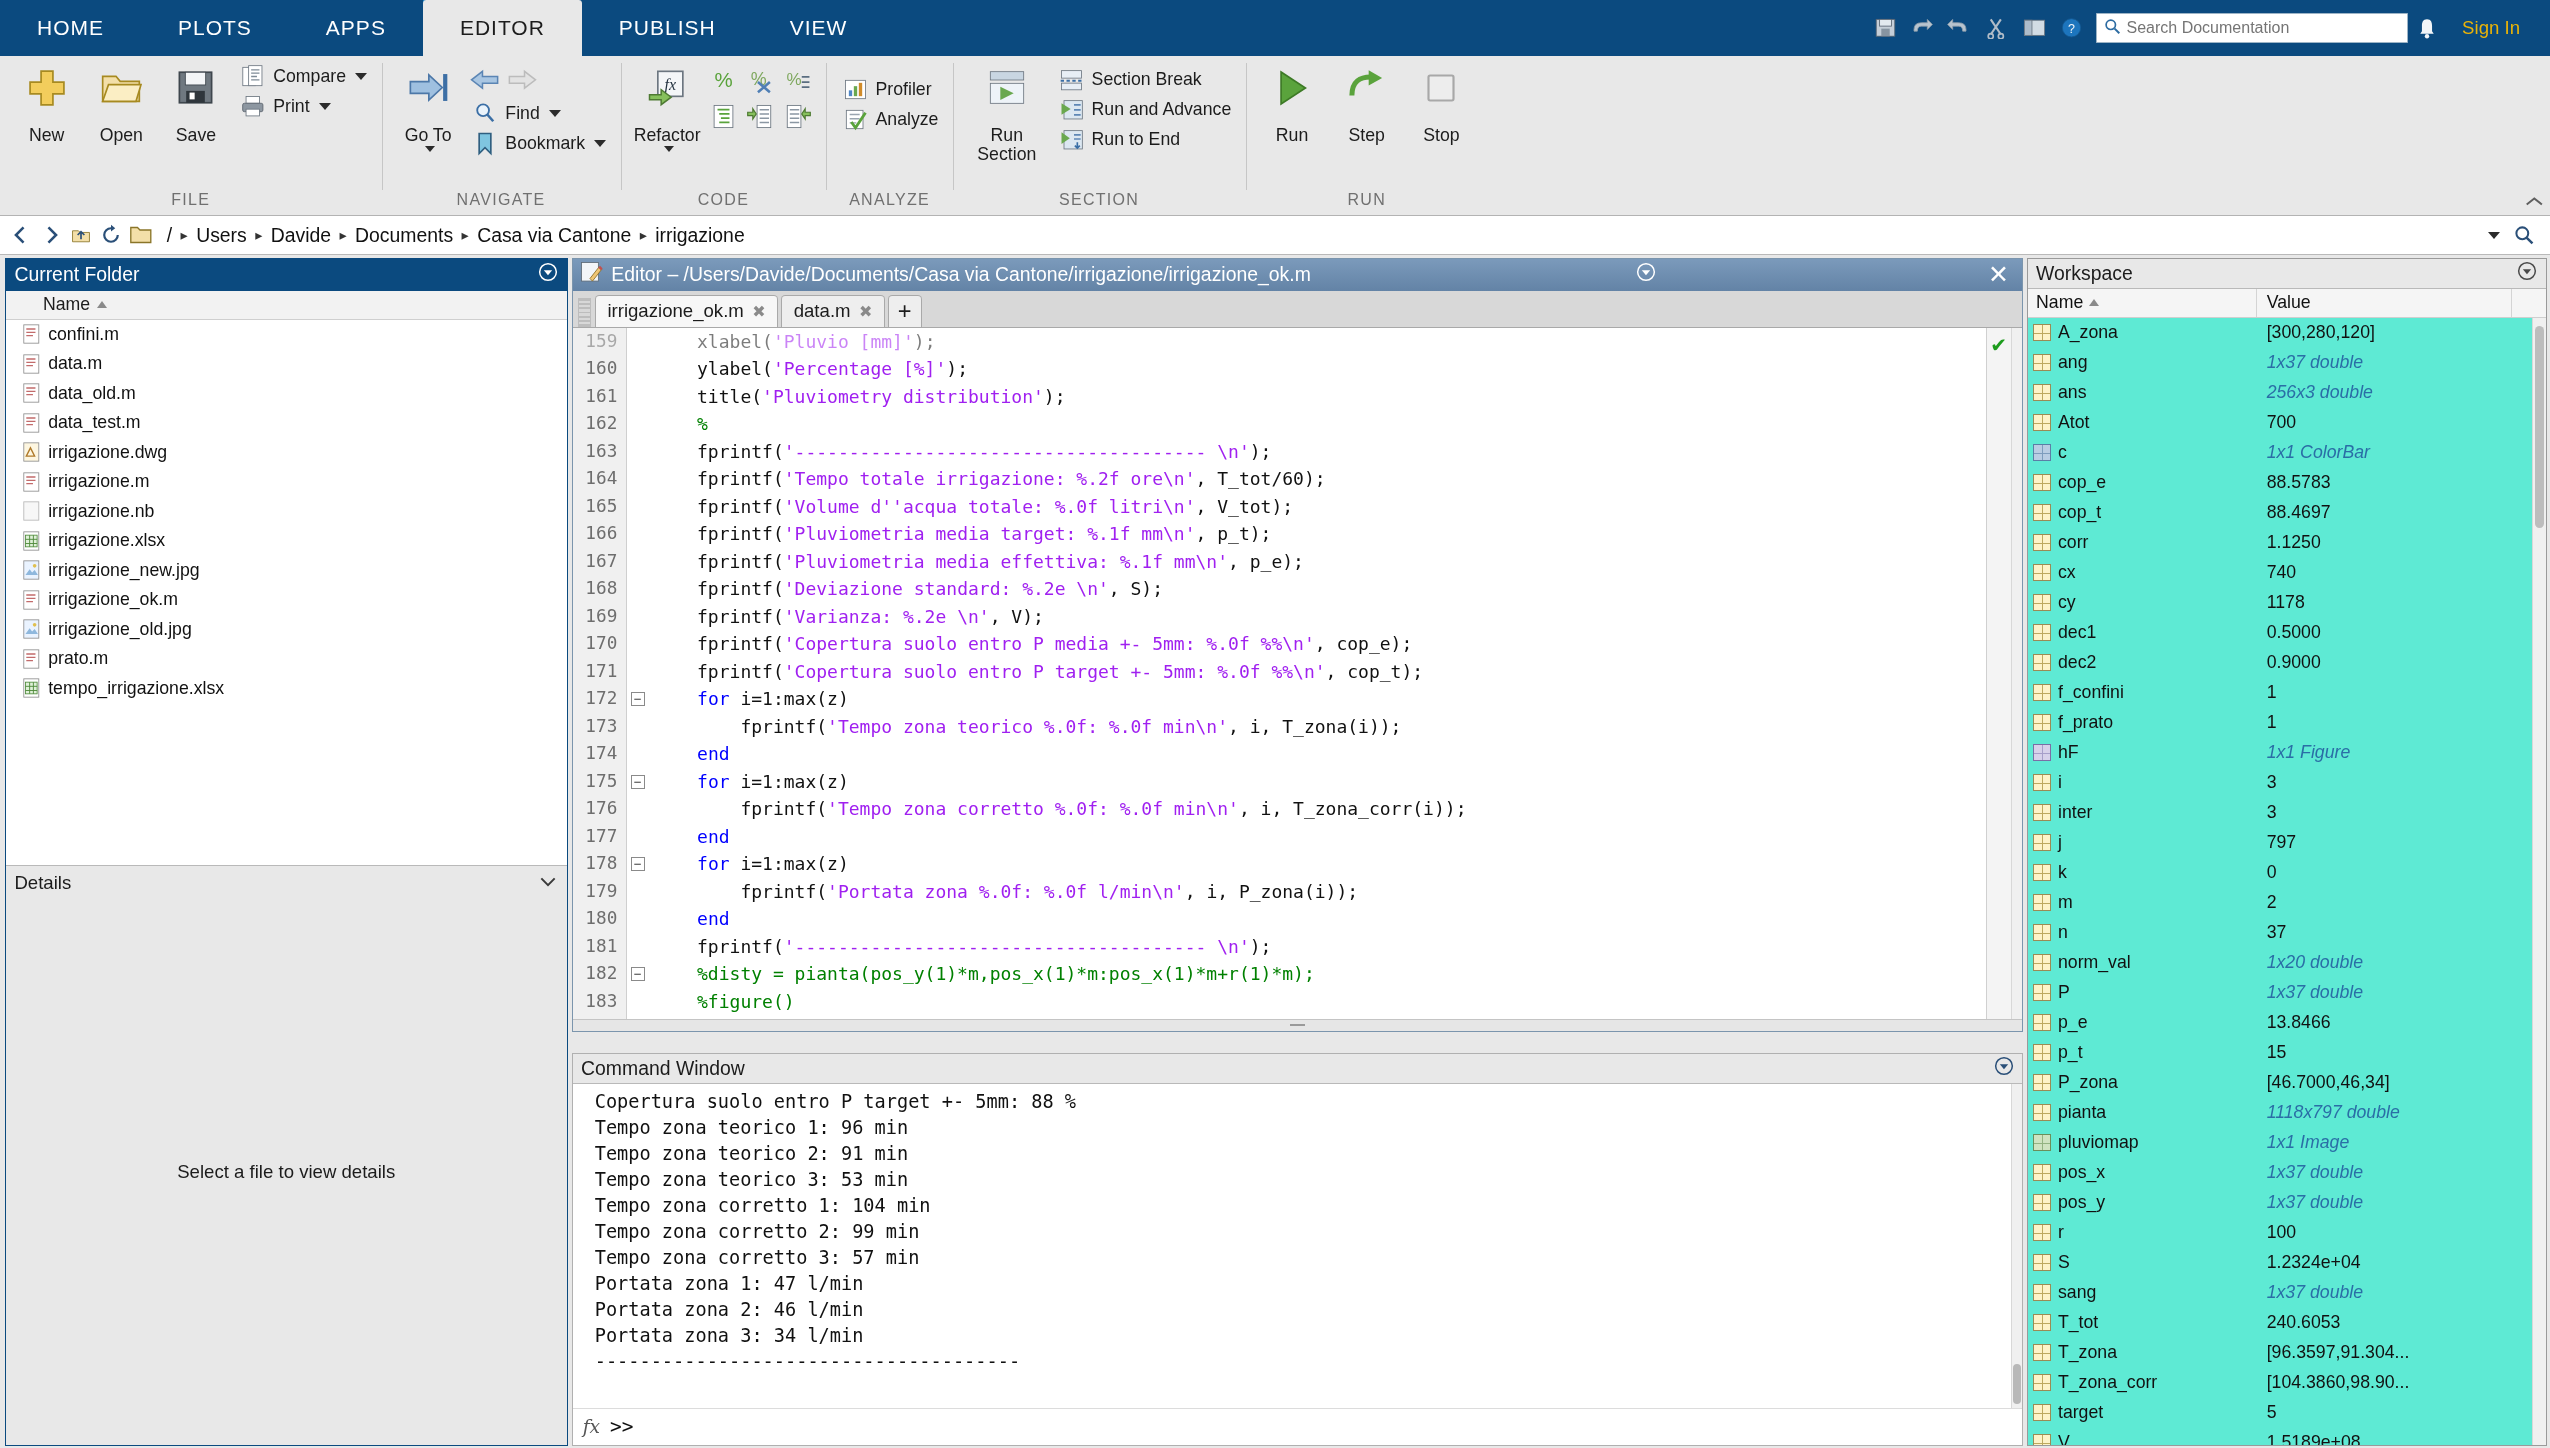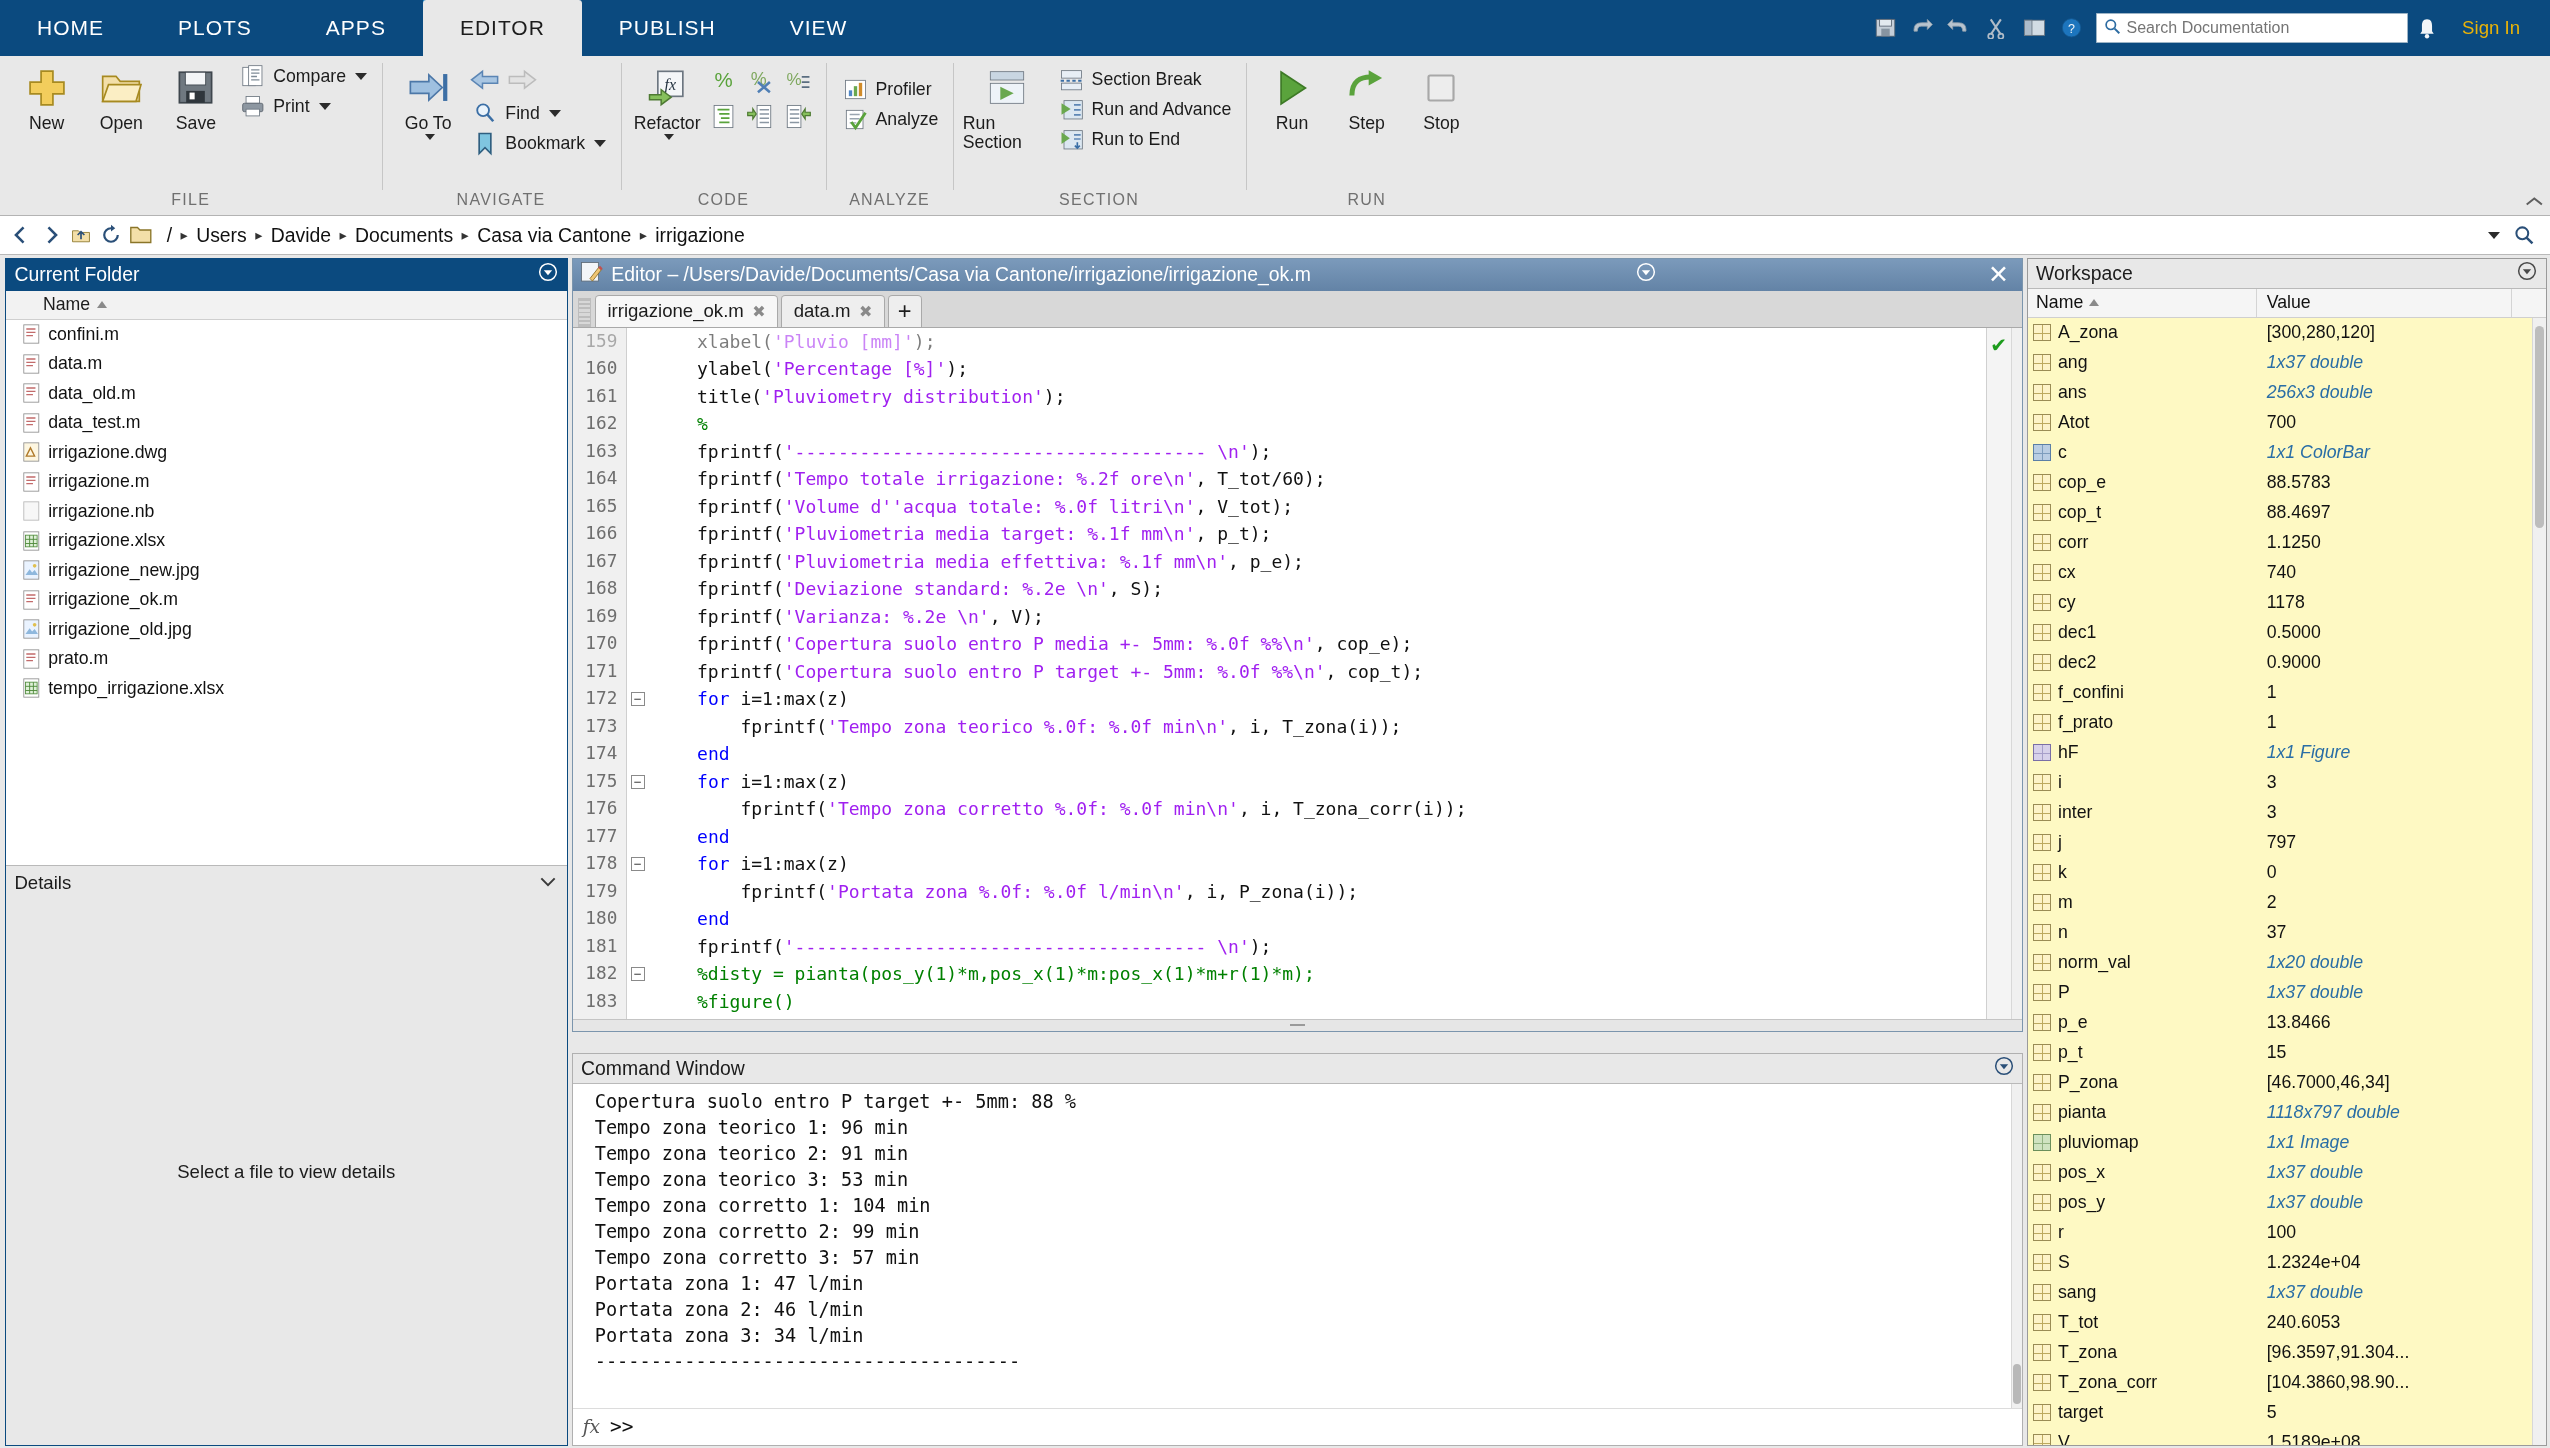--- a/index.html
+++ b/index.html
@@ -54,21 +54,21 @@
   .rgroup .rbody { flex: 1; display: flex; align-items: flex-start; padding: 5px 8.4px 0 8.4px; gap: 1.7px; }
   .rgroup .rlabel {
     text-align: center; font-size: 16px; color: #707070; letter-spacing: 1.3px;
     padding-bottom: 5.9px; height: 23.6px;
   }
   .bigbtn {
     display: flex; flex-direction: column; align-items: center; justify-content: flex-start;
     width: 73px; padding-top: 3.4px; cursor: default;
   }
   .bigbtn .ilg { height: 47px; display: flex; align-items: center; justify-content: center; }
-  .bigbtn .blabel { font-size: 17.7px; color: #1c1c1c; margin-top: 3px; line-height: 1.1; }
+  .bigbtn .blabel { font-size: 17.7px; color: #1c1c1c; margin-top: 15px; text-align: center; line-height: 1.1; }
   .bigbtn .blabel.two { line-height: 1.05; }
   .smbtn { display: flex; align-items: center; gap: 5.9px; height: 30px; padding: 0 4.2px; cursor: default; }
   .smbtn .slabel { font-size: 17.7px; color: #1c1c1c; white-space: nowrap; }
   .caret { width: 0; height: 0; border-left: 6.7px solid transparent; border-right: 6.7px solid transparent;
            border-top: 7.6px solid #2b2b2b; margin-left: 3.4px; }
   .caret.sm { border-left-width: 5.9px; border-right-width: 5.9px; border-top-width: 6.7px; }
   .col { display: flex; flex-direction: column; justify-content: flex-start; }
   .rowwrap { display: flex; align-items: center; }
   .iconsq { width: 29px; height: 29px; display: inline-flex; align-items: center; justify-content: center; }
   .iconsq.lg { width: 37px; height: 37px; }
@@ -170,21 +170,21 @@
   .cmd-scroll { width: 11.8px; background: #f0f0f0; border-left: 0.8px solid #d8d8d8; position: relative; }
   .cmd-scroll .thumb { position:absolute; left:1.7px; right:1.7px; bottom: 3.4px; height: 40px;
                        background:#b8b8b8; border-radius: 5px; }
   .cmd-prompt { height: 37px; display: flex; align-items: center; gap: 10px; padding-left: 10px;
                 font-family: "DejaVu Sans Mono", monospace; font-size: 19.4px; color:#111;
                 border-top: 0.8px solid #dcdcdc; }
   .fxmark { font-style: italic; color:#555; font-size: 18.6px; font-family: "DejaVu Serif", serif; }
 
   
   .ws { width: 525px; flex: none; display: flex; flex-direction: column; padding: 2.5px 3.4px 3.4px 1.7px; }
-  .ws-inner { border: 0.8px solid #9a9a9a; display: flex; flex-direction: column; flex: 1; min-height: 0; background:#fef9c3;}
+  .ws-inner { border: 0.8px solid #9a9a9a; display: flex; flex-direction: column; flex: 1; min-height: 0; background:#5eead4;}
   .ws-head { height: 30px; background:#e8e8e8; display:flex; align-items:center; padding: 0 8.4px;
              font-size: 19.4px; color:#1c1c1c; border-bottom:0.8px solid #b9b9b9; }
   .ws-head .dd { margin-left:auto; }
   .ws-colhdr { height: 29px; background:#f5f5f5; border-bottom:0.8px solid #cfcfcf; display:flex;
                align-items:center; font-size: 17.7px; color:#111; }
   .ws-colhdr .c1 { width: 229px; padding-left: 8.4px; display:flex; align-items:center; gap:5.9px;
                    border-right: 0.8px solid #d4d4d4; height:100%; }
   .ws-colhdr .c2 { flex:1; padding-left: 10px; display:flex; align-items:center; height:100%;
                    border-right:0.8px solid #d4d4d4; }
   .ws-colhdr .c3 { width: 34px; }

